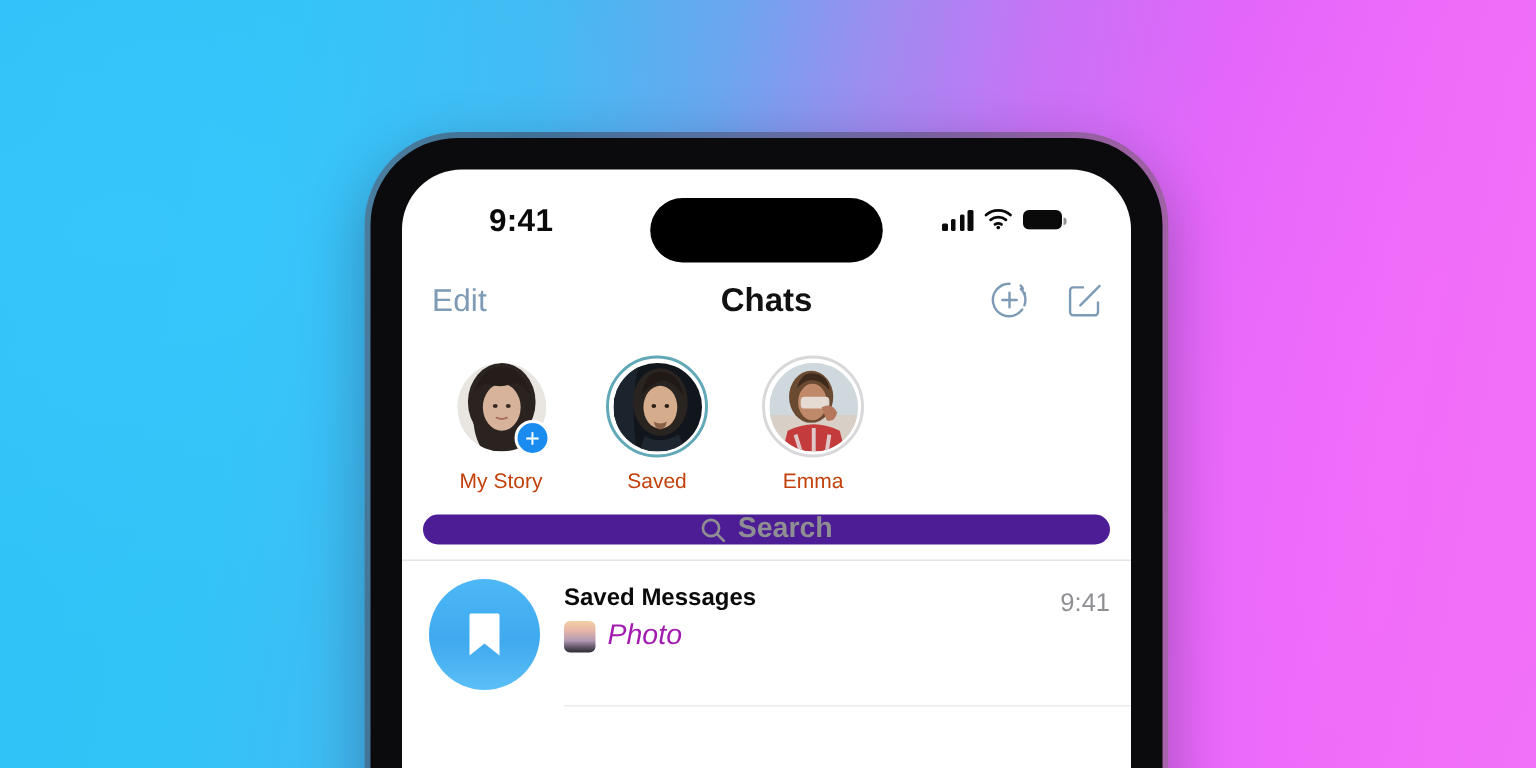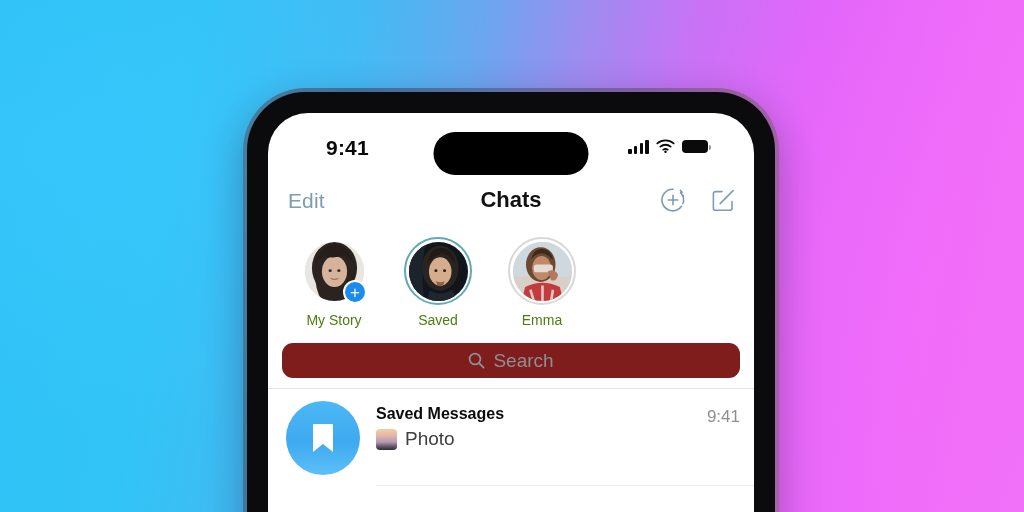--- a/index.html
+++ b/index.html
@@ -182,33 +182,34 @@
     background: #1a8cf0;
     border: 2.5px solid #fff;
     box-sizing: border-box;
     color: #fff;
     display: flex; align-items: center; justify-content: center;
     font-size: 17px; line-height: 1; font-weight: 300;
   }
   .story-name {
     margin-top: 7px;
     font-size: 14px;
-    color: #4d7c0f;
+    color: #c2410c;
     white-space: nowrap;
   }
 
   
   #search-wrap { padding: 2px 14px 10px 14px; }
   #search-field {
-    height: 35px;
+    height: 20px;
     border-radius: 11px;
-    background: #7f1d1d;
+    background: #4c1d95;
     display: flex; align-items: center; justify-content: center;
     gap: 8px;
     color: #8e8e93;
+    font-weight: bold;
   }
   #search-icon svg { width: 17px; height: 17px; display: block; }
   #search-placeholder { font-size: 19px; color: #8e8e93; }
 
   
   #chat-list { border-top: 1px solid #e4e4e6; }
   .chat-row {
     display: flex;
     align-items: flex-start;
     padding: 12px 14px 10px 18px;
@@ -222,21 +223,21 @@
     color: #fff;
   }
   .chat-avatar svg { width: 34px; height: 34px; display: block; }
   .chat-body { flex: 1; padding-left: 16px; padding-top: 4px; min-width: 0; }
   .chat-title { font-size: 16px; font-weight: bold; color: #0b0b0c; }
   .chat-sub { display: flex; align-items: center; gap: 8px; margin-top: 5px; }
   .thumb {
     width: 21px; height: 21px; border-radius: 4px; flex: 0 0 21px;
     background: linear-gradient(180deg, #f2cfa4 0%, #e8b6a8 30%, #b39ab5 62%, #6d5f73 80%, #2e2a33 100%);
   }
-  .chat-preview { font-size: 19px; color: #404040; }
+  .chat-preview { font-size: 19px; color: #a21caf; font-style: italic; }
   .chat-time { font-size: 17px; color: #8e8e93; padding-top: 6px; white-space: nowrap; }
   #list-divider {
     margin-left: 108px;
     border-top: 1px solid #ececee;
   }
 </style>
 </head>
 <body>
 
 <div id="backdrop"></div>

